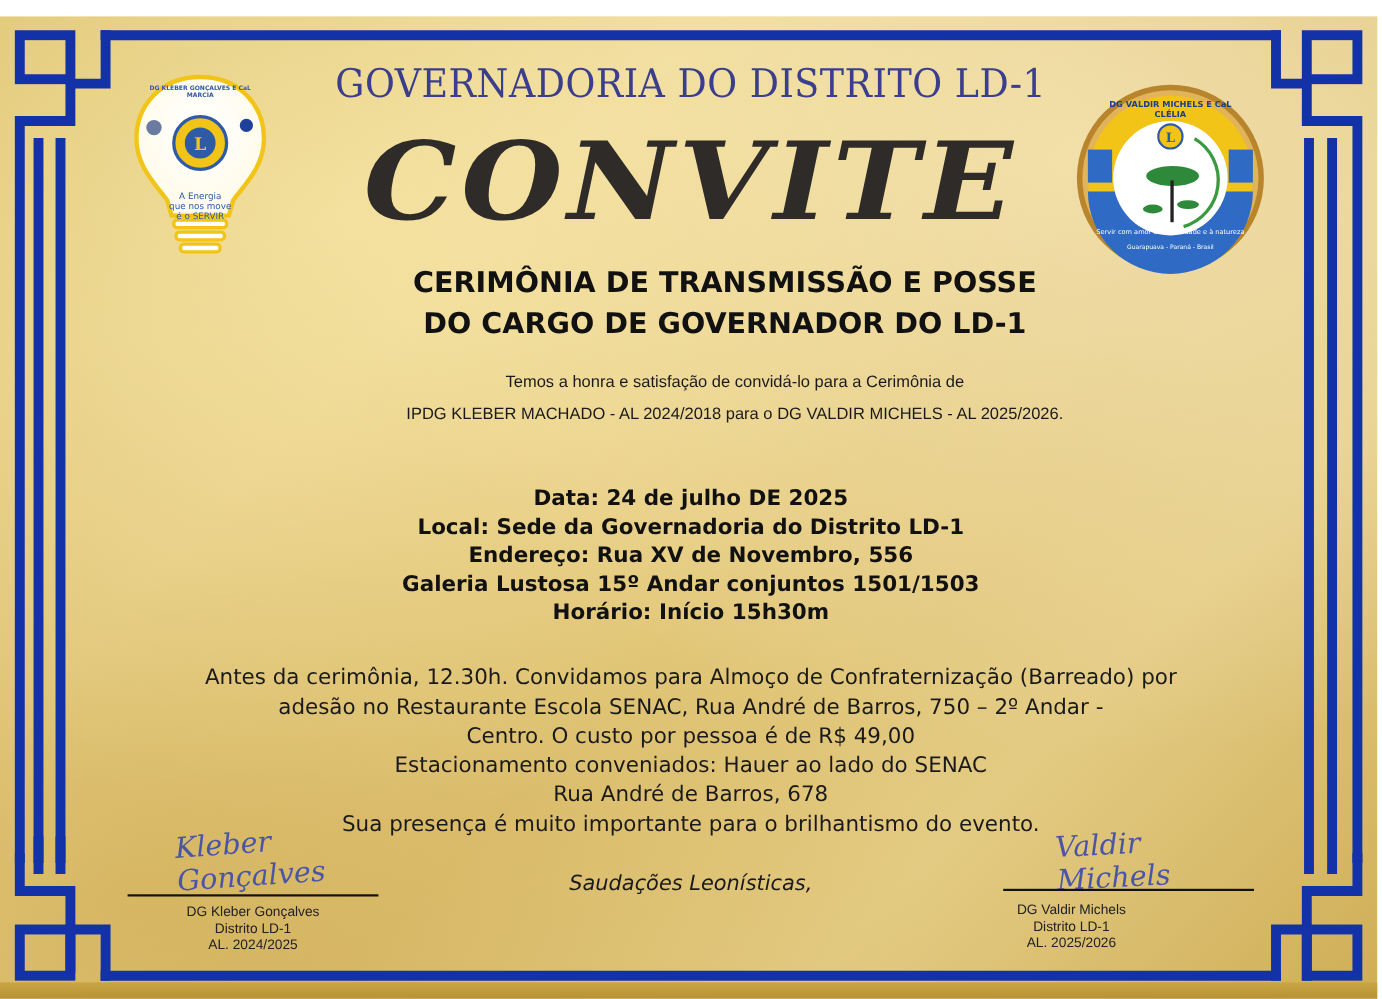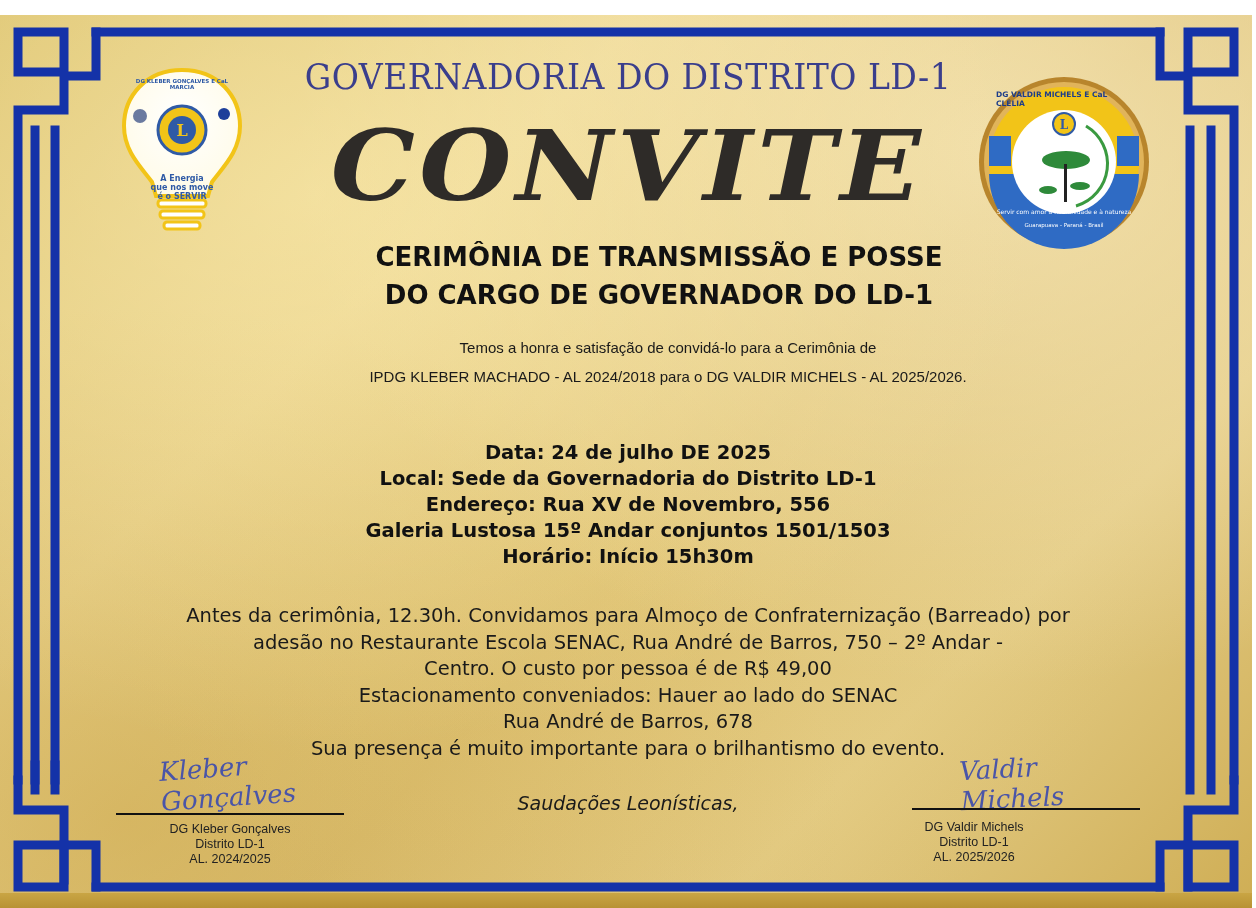--- a/index.html
+++ b/index.html
@@ -74,21 +74,21 @@
     <rect x="40" y="136" width="48" height="7" rx="3" fill="#fff" stroke="#f2c418" stroke-width="3"></rect>
     <rect x="42" y="147" width="44" height="7" rx="3" fill="#fff" stroke="#f2c418" stroke-width="3"></rect>
     <rect x="46" y="158" width="36" height="7" rx="3" fill="#fff" stroke="#f2c418" stroke-width="3"></rect>
     <circle cx="64" cy="66" r="24" fill="#f2c418" stroke="#2f5aa6" stroke-width="3"></circle>
     <circle cx="64" cy="66" r="14" fill="#2f5aa6"></circle>
     <text x="64" y="72" text-anchor="middle" font-family="DejaVu Serif, serif" font-weight="bold" font-size="16" fill="#f2c418">L</text>
     <circle cx="22" cy="52" r="7" fill="#6a7aa0"></circle>
     <circle cx="106" cy="50" r="6" fill="#1e3f9a"></circle>
   </svg>
   <div class="abs" style="left:8px;top:14px;width:112px;text-align:center;font-size:5.5px;color:#2f5aa6;font-weight:bold;">DG KLEBER GONÇALVES E CaL MARCIA</div>
-  <div class="abs" style="left:0;top:110px;width:128px;text-align:center;font-size:8px;line-height:9px;color:#2f5aa6;font-weight:bold;">
+  <div class="abs" style="left:0;top:110px;width:128px;text-align:center;font-size:8px;line-height:9px;color:#2f5aa6;font-weight:normal;">
     <div>A Energia</div>
     <div>que nos move</div>
     <div>é o SERVIR</div>
   </div>
 </div>
 
 <div class="logo" style="left:976px;top:74px;width:176px;height:176px;">
   <svg width="176" height="176" viewBox="0 0 176 176">
     <circle cx="88" cy="88" r="85" fill="#b8852c"></circle>
     <circle cx="88" cy="88" r="80" fill="#e1b45a"></circle>
@@ -98,21 +98,21 @@
     <rect x="13" y="62" width="22" height="30" fill="#2f6bc4"></rect>
     <rect x="141" y="62" width="22" height="30" fill="#2f6bc4"></rect>
     <path d="M110 52 A44 44 0 0 1 100 132" fill="none" stroke="#3a9a40" stroke-width="3"></path>
     <circle cx="88" cy="50" r="11" fill="#f2c418" stroke="#2f5aa6" stroke-width="2"></circle>
     <text x="88" y="55" text-anchor="middle" font-family="DejaVu Serif, serif" font-weight="bold" font-size="12" fill="#2f5aa6">L</text>
     <ellipse cx="90" cy="86" rx="24" ry="9" fill="#2e8a3a"></ellipse>
     <rect x="88" y="90" width="3" height="38" fill="#222"></rect>
     <ellipse cx="72" cy="116" rx="9" ry="4" fill="#2e8a3a"></ellipse>
     <ellipse cx="104" cy="112" rx="10" ry="4" fill="#2e8a3a"></ellipse>
   </svg>
-  <div class="abs" style="left:20px;top:16px;width:136px;text-align:left;font-size:7.5px;font-weight:bold;color:#1d3d8a;">DG VALDIR MICHELS E CaL CLÉLIA</div>
+  <div class="abs" style="left:20px;top:16px;width:136px;text-align:center;font-size:7.5px;font-weight:bold;color:#1d3d8a;">DG VALDIR MICHELS E CaL CLÉLIA</div>
   <div class="abs" style="left:20px;top:134px;width:136px;text-align:center;font-size:6px;color:#fff;">Servir com amor à humanidade e à natureza</div>
   <div class="abs" style="left:20px;top:148px;width:136px;text-align:center;font-size:5.5px;color:#fff;">Guarapuava - Paraná - Brasil</div>
 </div>
 
 <div class="abs center gov">GOVERNADORIA DO DISTRITO LD-1</div>
 <div class="abs center convite">CONVITE</div>
 
 <div class="abs center heading">
   <div>CERIMÔNIA DE TRANSMISSÃO E POSSE</div>
   <div>DO CARGO DE GOVERNADOR DO LD-1</div>

